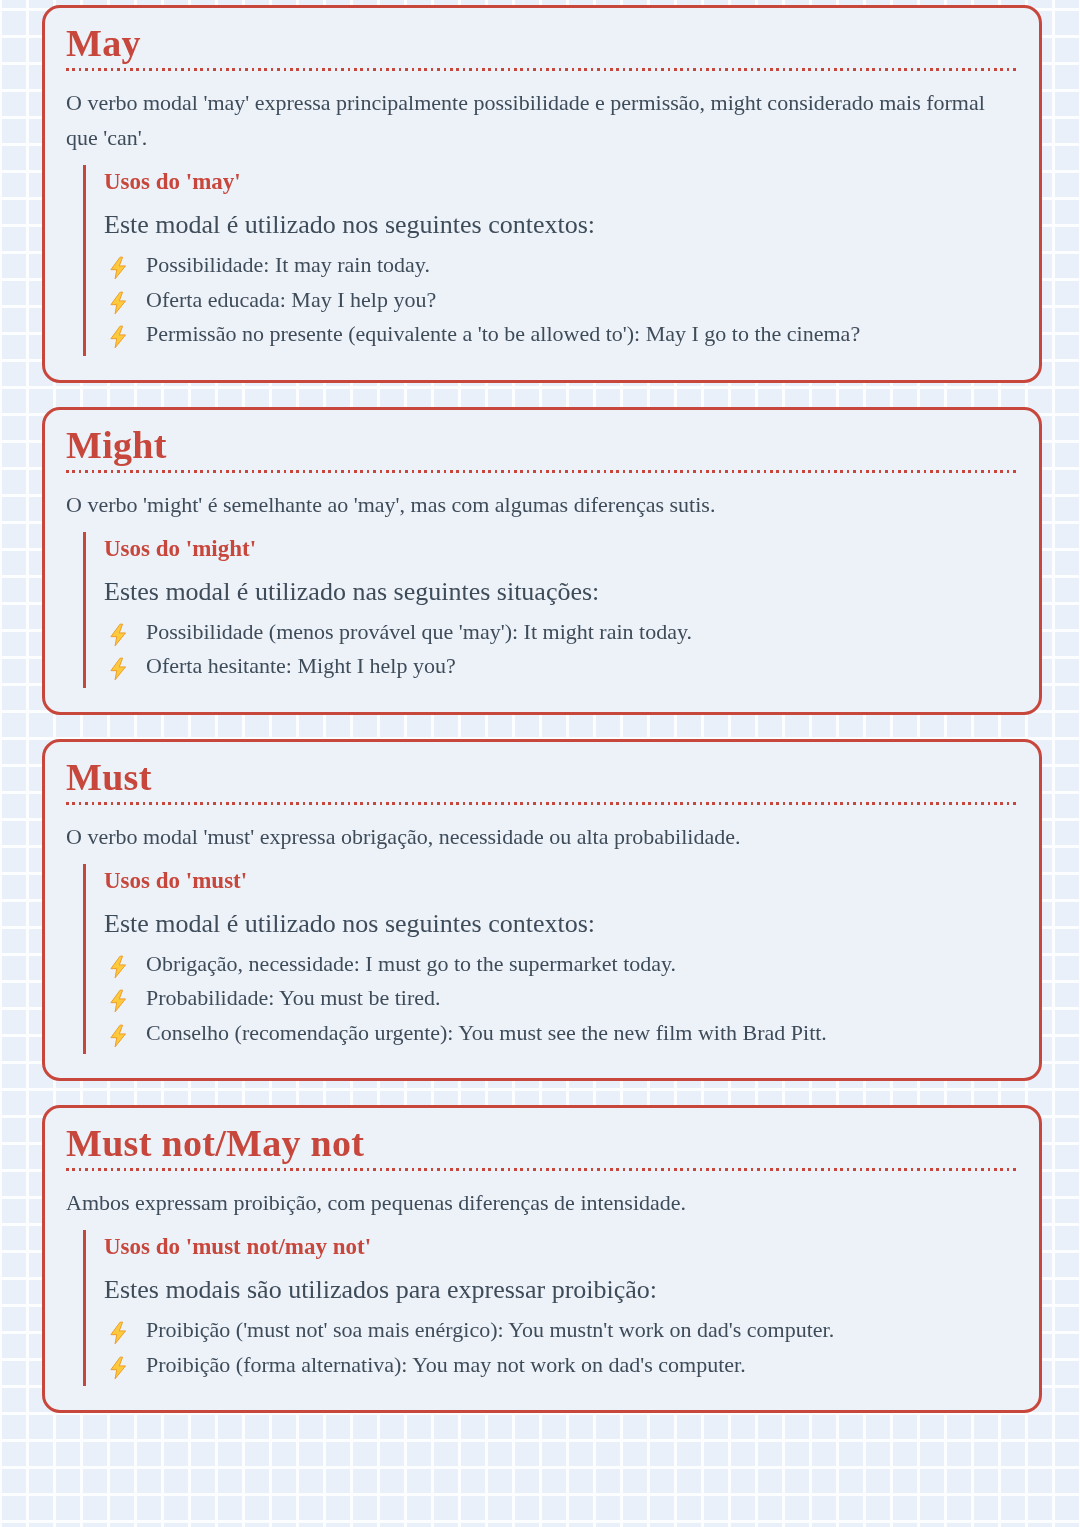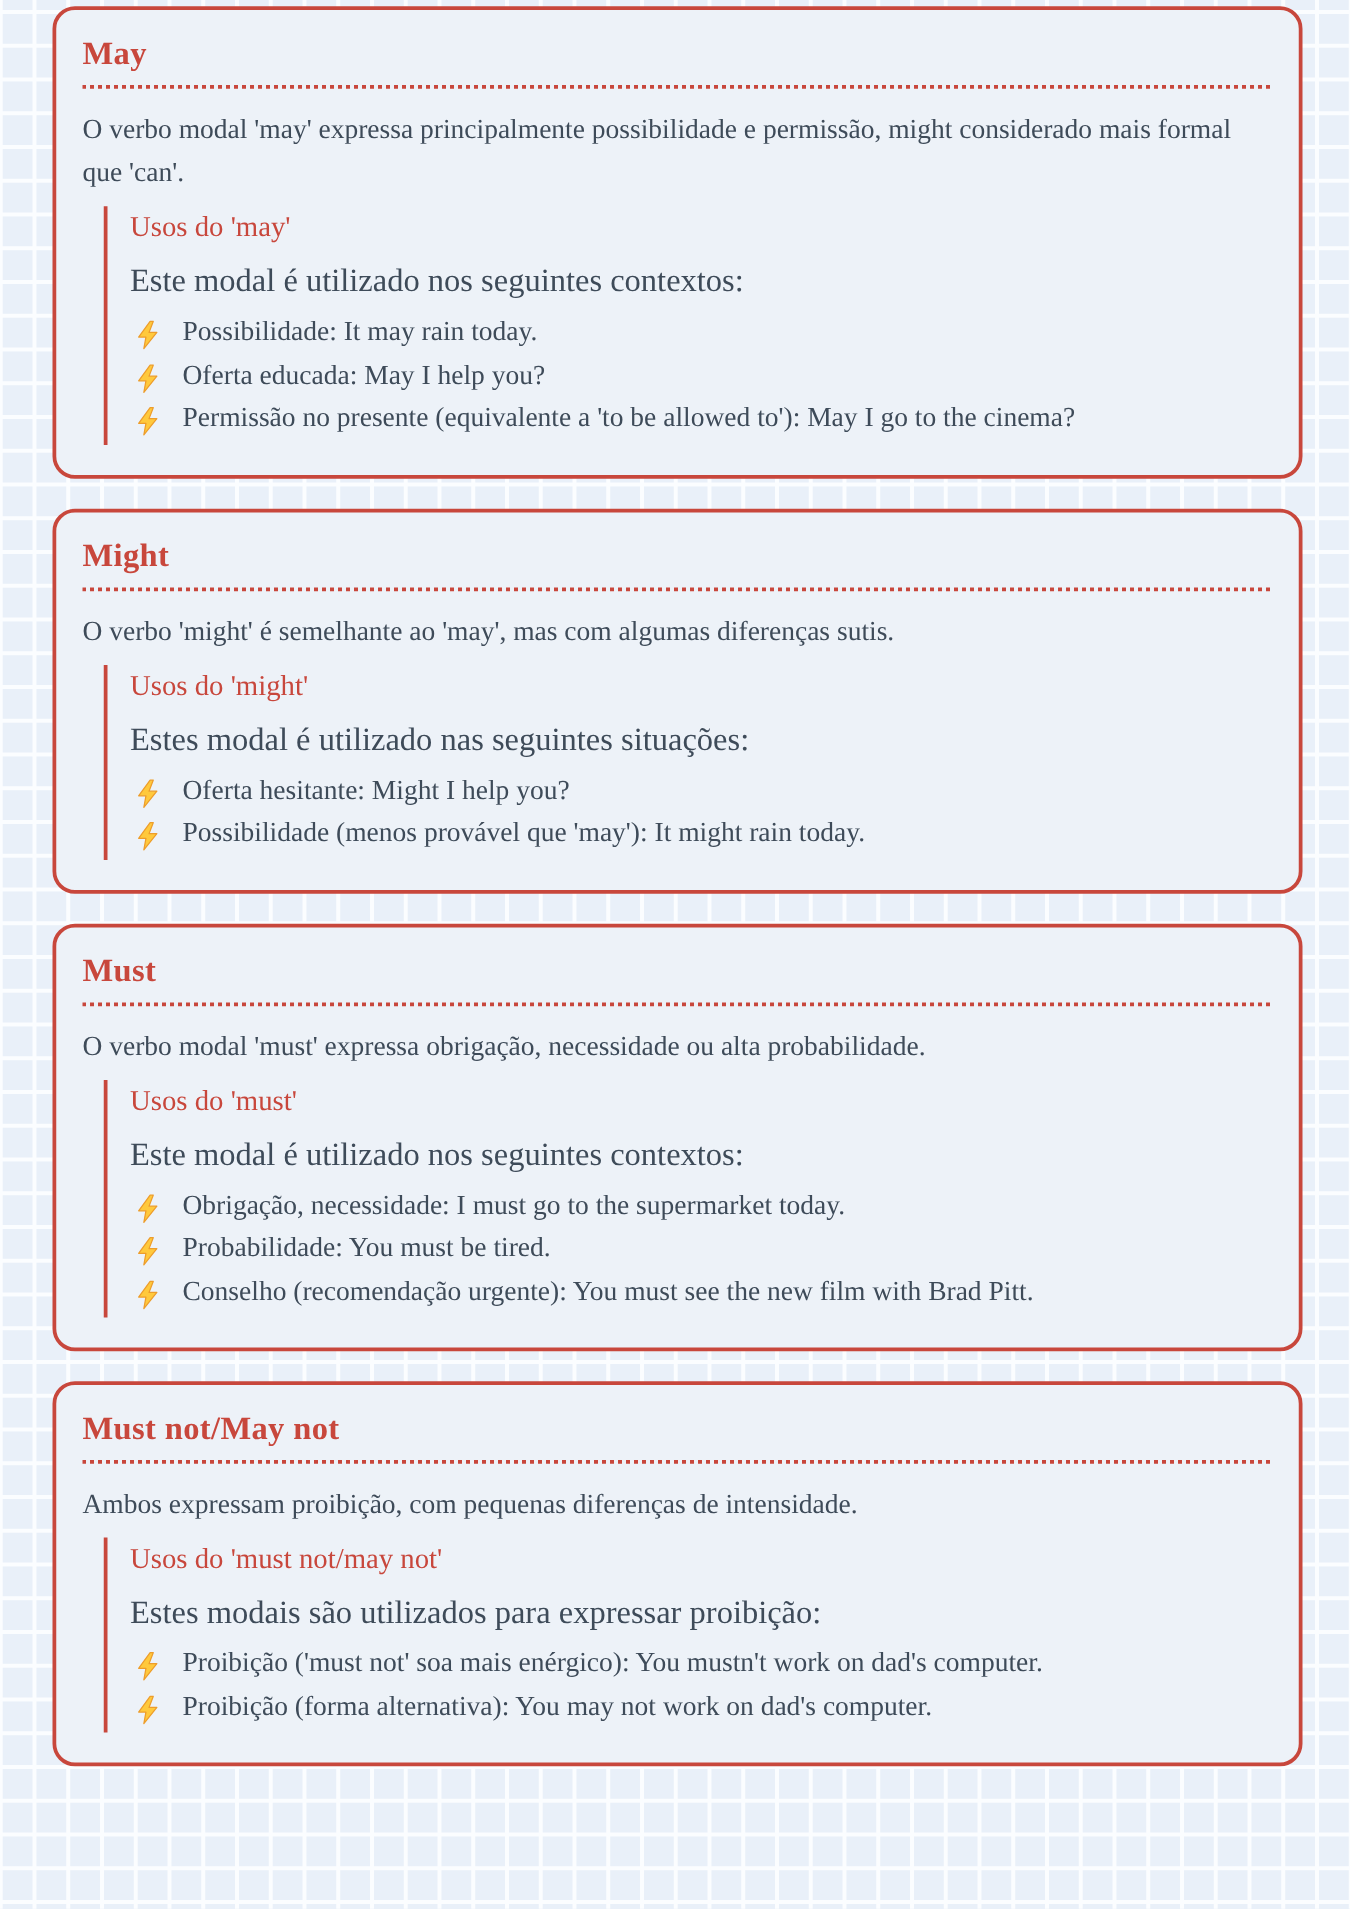--- a/index.html
+++ b/index.html
@@ -27,21 +27,21 @@
   .card {
     background: #edf2f8;
     border: 3px solid var(--red, #c8473c);
     border-radius: 18px;
     padding: 18px 22px 24px 21px;
     margin-bottom: 24px;
   }
 
   .card-title {
     color: var(--red, #c8473c);
-    font-size: 26px;
+    font-size: 38px;
     line-height: 34px;
     font-weight: bold;
     letter-spacing: .3px;
   }
 
   .dotted-divider {
     height: 3px;
     margin: 8px 0 14px 0;
     background: repeating-linear-gradient(
       to right,
@@ -59,21 +59,21 @@
   .subsection {
     margin: 10px 0 0 17px;
     border-left: 3.5px solid var(--red, #c8473c);
     padding: 2px 0 4px 18px;
   }
 
   .sub-heading {
     color: var(--red, #c8473c);
     font-size: 23px;
     line-height: 30px;
-    font-weight: normal;
+    font-weight: bold;
     margin-bottom: 12px;
   }
 
   .sub-intro {
     color: var(--ink, #3e4b59);
     font-size: 26px;
     line-height: 31px;
     margin-bottom: 8px;
   }
 
@@ -150,30 +150,30 @@
     <div class="subsection">
       <h3 class="sub-heading">Usos do 'might'</h3>
       <p class="sub-intro">Estes modal é utilizado nas seguintes situações:</p>
       <ul class="bullet-list">
   <li class="bullet">
     <span class="bolt-icon">
       <svg viewBox="0 0 24 28" xmlns="http://www.w3.org/2000/svg">
         <path d="M14.5 1 L3.5 16 h7 L8.5 27 L21 11.5 h-7.5 L17.5 1 Z" fill="#ffc93c" stroke="#ed9d2b" stroke-width="1.2" stroke-linejoin="round"></path>
       </svg>
     </span>
+    <span class="bullet-text">Possibilidade (menos provável que 'may'): It might rain today.</span>
+  </li>
+
+  <li class="bullet">
+    <span class="bolt-icon">
+      <svg viewBox="0 0 24 28" xmlns="http://www.w3.org/2000/svg">
+        <path d="M14.5 1 L3.5 16 h7 L8.5 27 L21 11.5 h-7.5 L17.5 1 Z" fill="#ffc93c" stroke="#ed9d2b" stroke-width="1.2" stroke-linejoin="round"></path>
+      </svg>
+    </span>
     <span class="bullet-text">Oferta hesitante: Might I help you?</span>
-  </li>
-
-  <li class="bullet">
-    <span class="bolt-icon">
-      <svg viewBox="0 0 24 28" xmlns="http://www.w3.org/2000/svg">
-        <path d="M14.5 1 L3.5 16 h7 L8.5 27 L21 11.5 h-7.5 L17.5 1 Z" fill="#ffc93c" stroke="#ed9d2b" stroke-width="1.2" stroke-linejoin="round"></path>
-      </svg>
-    </span>
-    <span class="bullet-text">Possibilidade (menos provável que 'may'): It might rain today.</span>
   </li>
 </ul>
     </div>
   </section>
 
   <section class="card">
     <h2 class="card-title">Must</h2>
     <div class="dotted-divider"></div>
     <p class="card-desc">O verbo modal 'must' expressa obrigação, necessidade ou alta probabilidade.</p>
     <div class="subsection">

